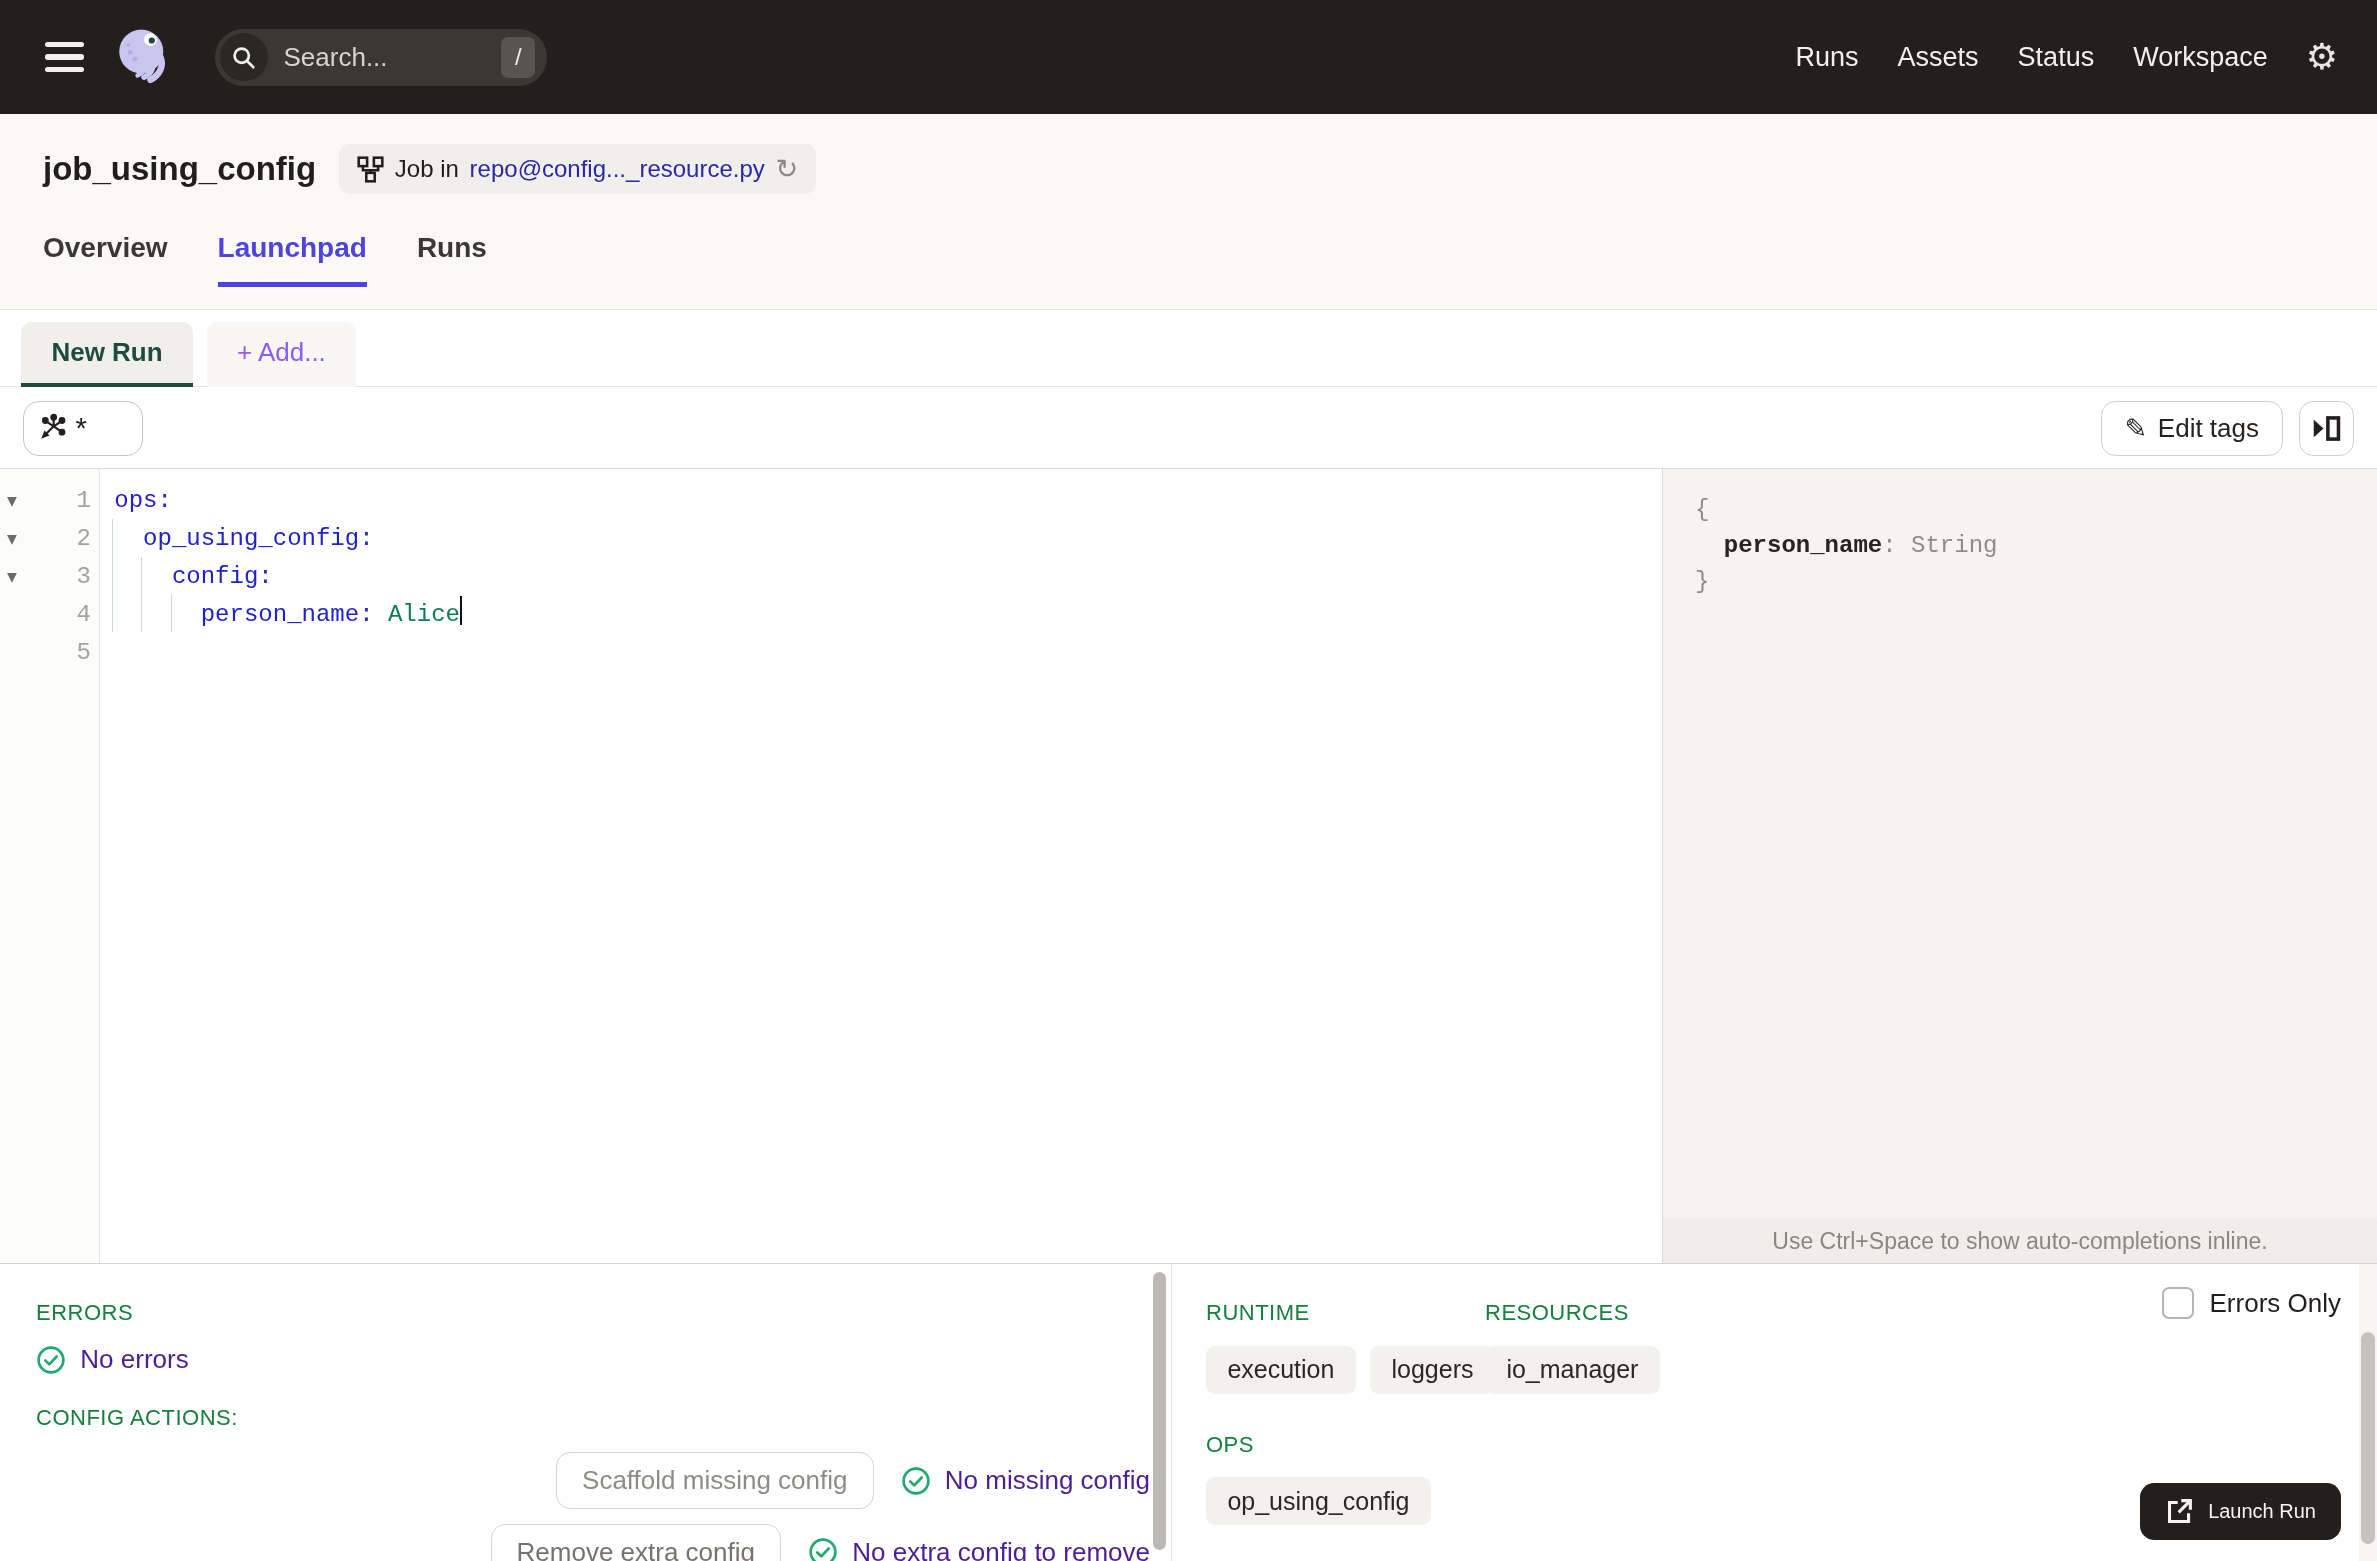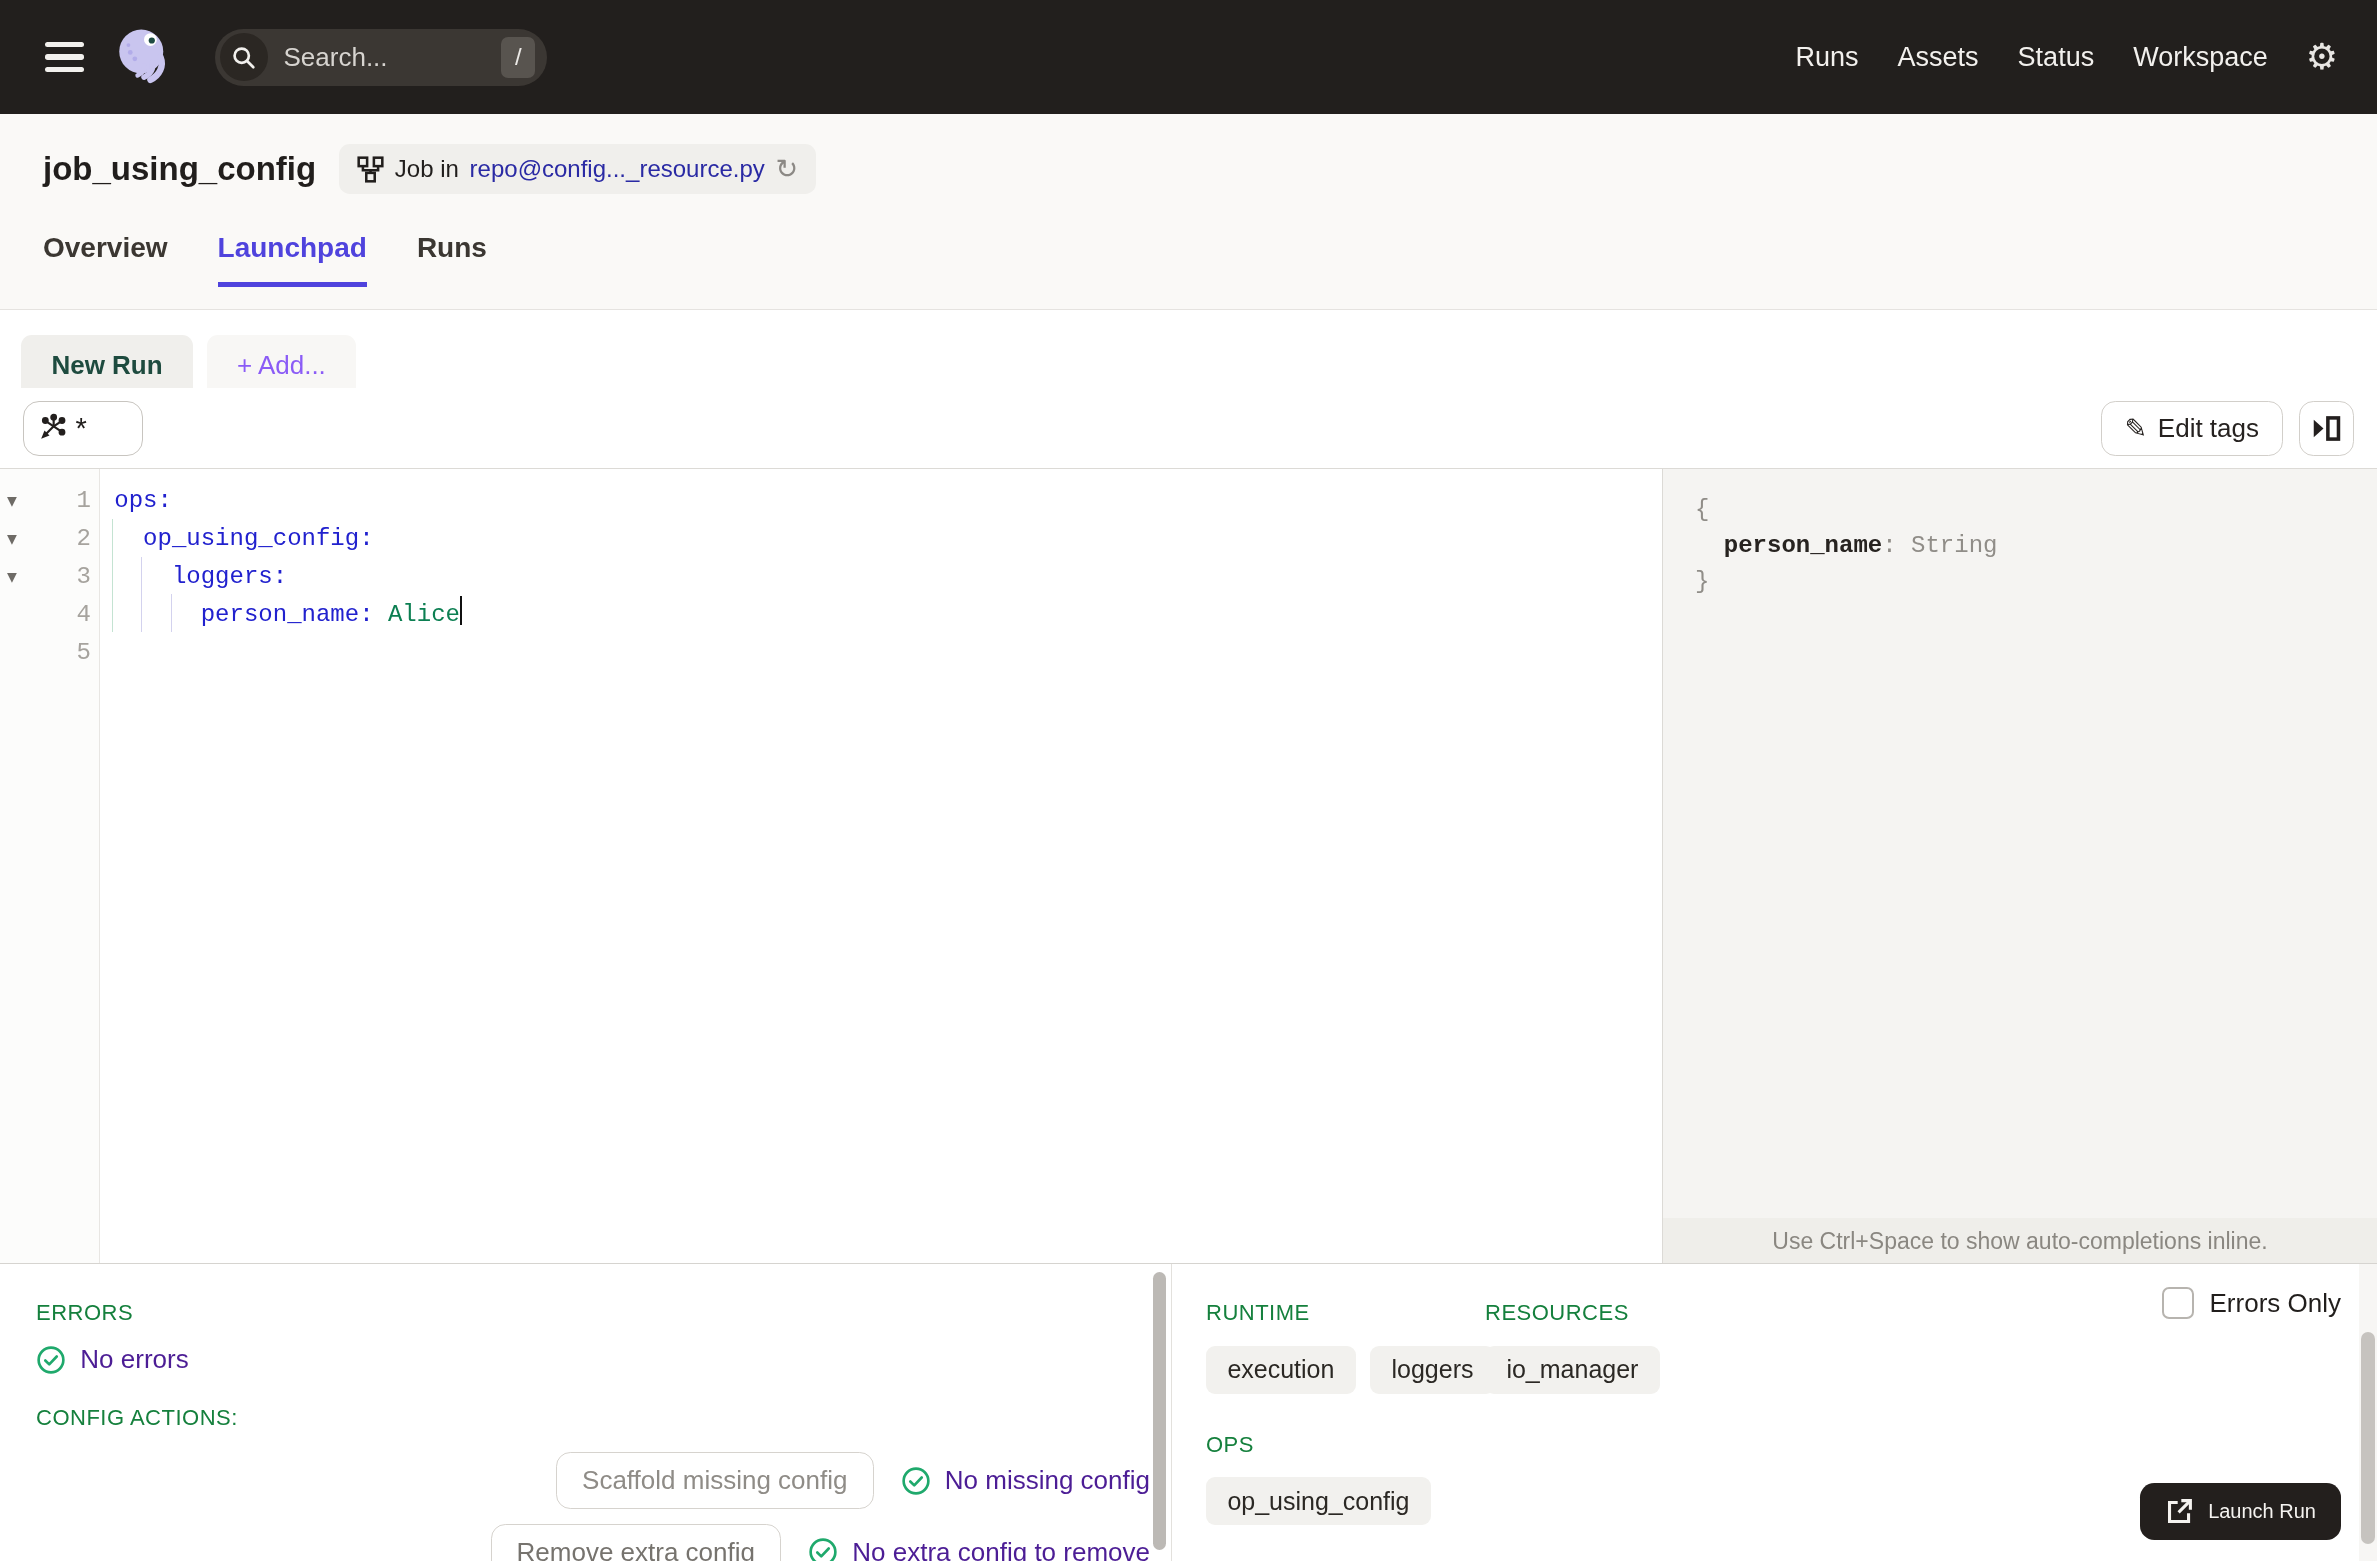--- a/index.html
+++ b/index.html
@@ -31,21 +31,21 @@
   .page-title { font-size:33px; font-weight:700; color:#211E1C; }
   .job-badge { height:50px; background:#F0EFEC; border-radius:10.7px; padding:0 18px;
             display:flex; align-items:center; gap:10.7px; font-size:24px; color:#211E1C; }
   .job-link { color:#2A2AA4; cursor:pointer; }
   .reload { color:#8C8985; font-size:27px; cursor:pointer; line-height:1; }
   .tabs { display:flex; gap:50px; margin-top:38px; }
   .tab { font-size:28px; font-weight:600; color:#3B3732; padding-bottom:18px; border-bottom:5.4px solid transparent; cursor:pointer; }
   .tab.active { color:#4F43DD; border-bottom-color:#4F43DD; }
 
   
-  .session-strip { position:absolute; top:324px; left:0; right:0; height:76px; background:#fff;
+  .session-strip { position:absolute; top:311px; left:0; right:0; height:76px; background:#fff;
             border-bottom:0.9px solid #E5E3E0; padding:10.7px 0 0 21.4px; display:flex;text-align:right; }
   .stab { height:65px; display:flex; align-items:center; padding:0 30px; font-size:26px;
             border-radius:10.7px 10.7px 0 0; border-bottom:4.5px solid transparent; cursor:pointer; }
   .stab.active { background:#F0EFEC; color:#1E4B3F; font-weight:600; border-bottom-color:#1E4B3F; }
   .stab.add { background:#F8F7F5; color:#8b5cf6; margin-left:14.3px; }
 
   
   .tag-row { position:absolute; top:388px; left:0; right:0; height:81px; background:#fff;
             border-bottom:0.9px solid #DCDAD6; display:flex; align-items:center; padding:0 23px; }
   .op-selector { width:120px; height:55px; border:1.8px solid #C8C5C0; border-radius:16px;
@@ -228,21 +228,21 @@
         <div class="gutter-row"><span class="fold"></span><span>3</span></div>
         <div class="gutter-row"><span>4</span></div>
         <div class="gutter-row"><span>5</span></div>
       </div>
       <div class="code">
         <div class="guide g-green" style="left:11.6px; top:50px; height:113px;"></div>
         <div class="guide" style="left:41px; top:88px; height:75px;"></div>
         <div class="guide" style="left:71px; top:125px; height:38px;"></div>
         <div class="code-line"><span class="tok-key">ops:</span></div>
         <div class="code-line"><span class="tok-key">  op_using_config:</span></div>
-        <div class="code-line"><span class="tok-key">    loggers:</span></div>
+        <div class="code-line"><span class="tok-key">    config:</span></div>
         <div class="code-line"><span class="tok-key">      person_name:</span><span class="tok-val"> Alice</span><span class="caret"></span></div>
         <div class="code-line"></div>
       </div>
     </div>
 
     <div class="schema">
       <div class="sline">{</div>
       <div class="sline"><span class="skey">  person_name</span><span>: </span><span>String</span></div>
       <div class="sline">}</div>
       <div class="schema-hint">Use Ctrl+Space to show auto-completions inline.</div>

